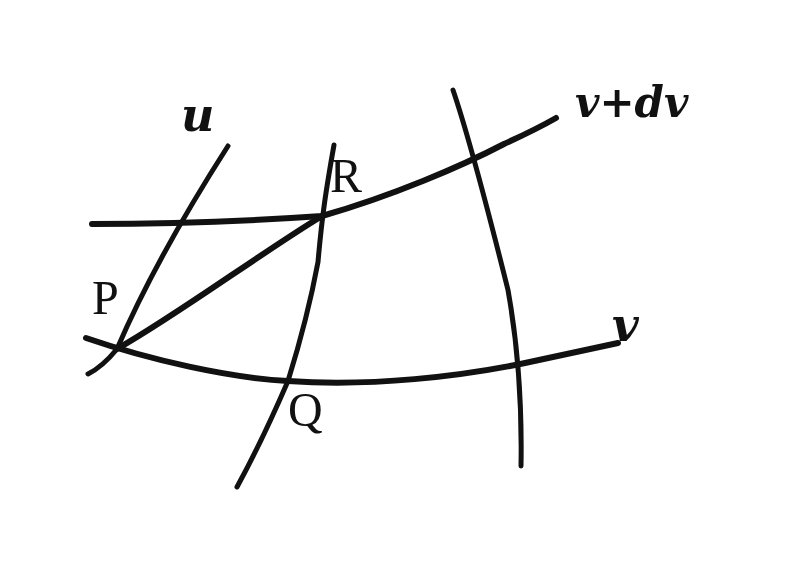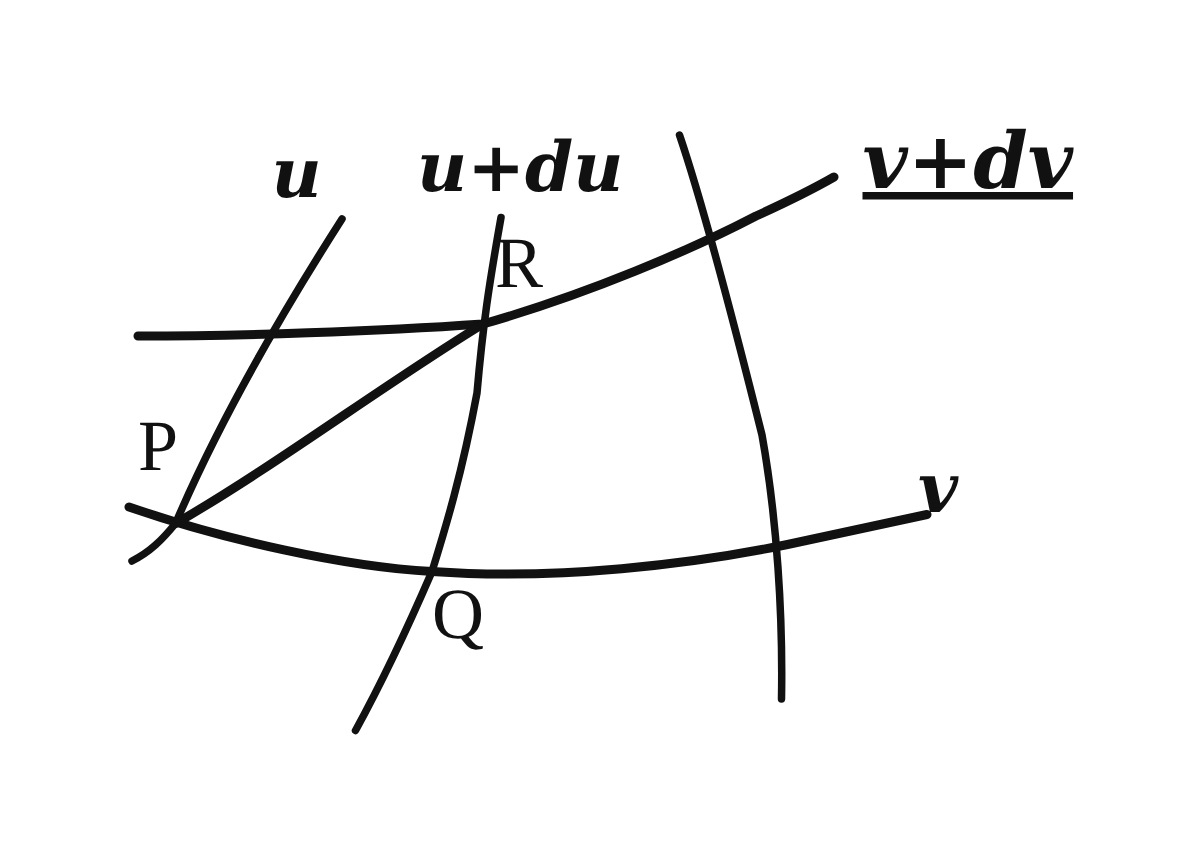--- a/index.html
+++ b/index.html
@@ -45,21 +45,21 @@
     font-style: italic;
     font-weight: 700;
   }
   .label-roman {
     font-family: "Liberation Serif", "DejaVu Serif", serif;
     font-weight: 400;
   }
   
   #label-u        { left: 181px; top: 92px;  font-size: 46px; }
   #label-udu      { left: 278px; top: 88px;  font-size: 46px; }
-  #label-vdv      { left: 575px; top: 82px;  font-size: 52px; text-decoration: underline; }
+  #label-vdv      { left: 575px; top: 82px;  font-size: 42px; }
   #label-v        { left: 612px; top: 302px; font-size: 46px; }
   #label-P        { left: 92px;  top: 274px; font-size: 48px; }
   #label-Q        { left: 288px; top: 386px; font-size: 48px; }
   #label-R        { left: 330px; top: 152px; font-size: 48px; }
 </style>
 </head>
 <body>
 
 <div id="figure-root">
 
@@ -74,21 +74,20 @@
       <path class="curve" stroke-width="6" d="M 92 224 C 160 224, 250 221, 322 216 C 392 196, 462 166, 504 144 C 526 134, 542 126, 556 118"></path>
 
       <path class="curve" stroke-width="5" d="M 453 90 C 470 140, 492 226, 508 290 C 518 346, 522 410, 521 466"></path>
 
       <path class="curve" stroke-width="6" d="M 117 349 C 180 313, 258 255, 322 216"></path>
     </g>
   </svg>
 
   <span class="label label-script" id="label-u">u</span>
 
-  <span class="label label-script" id="label-udu">u+du</span>
 
   <span class="label label-script" id="label-vdv">v+dv</span>
 
   <span class="label label-script" id="label-v">v</span>
 
   <span class="label label-roman" id="label-P">P</span>
 
   <span class="label label-roman" id="label-Q">Q</span>
 
   <span class="label label-roman" id="label-R">R</span>

